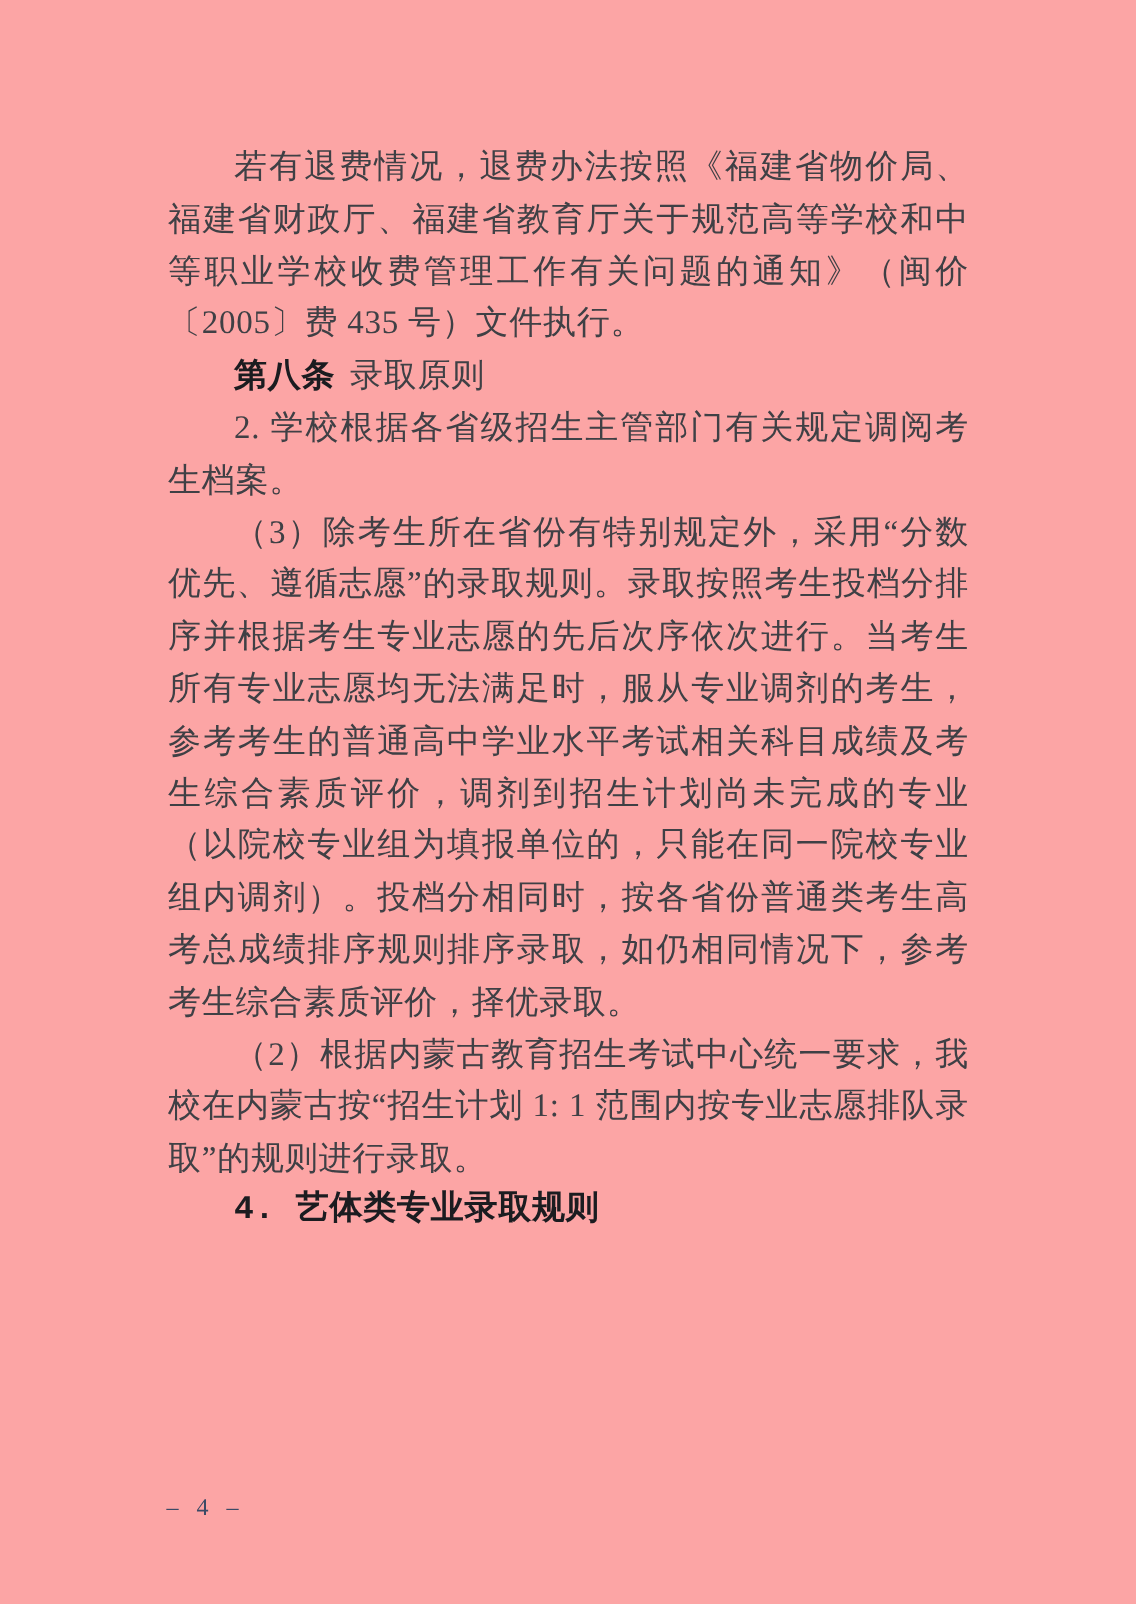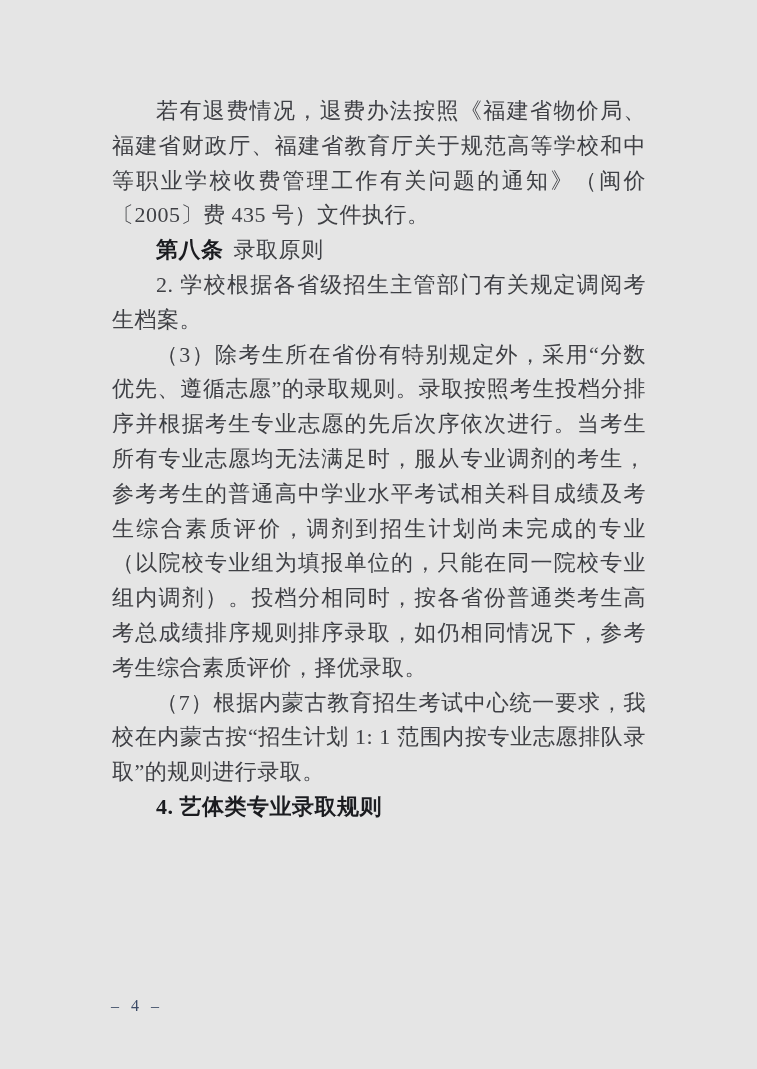--- a/index.html
+++ b/index.html
@@ -4,21 +4,21 @@
 <style>
   html, body {
     margin: 0;
     padding: 0;
     background: #ffffff;
   }
   .page {
     position: relative;
     width: 757px;
     height: 1069px;
-    background: #e5e5e5;
+    background: #fca5a5;
     overflow: hidden;
     font-family: "Liberation Serif", "DejaVu Serif", serif;
   }
   .content {
     position: absolute;
     left: 112px;
     top: 94px;
     width: 534px;
     font-size: 22px;
     line-height: 34.8px;
@@ -37,20 +37,21 @@
     font-weight: bold;
     color: #1b1c20;
     margin-top: 11px;
   }
   .article-heading .article-title {
     margin-left: 0.45em;
   }
   .bold-para {
     font-weight: bold;
     color: #1b1c20;
+    font-family: Liberation Mono, monospace;
   }
   .footer {
     position: absolute;
     left: 111px;
     top: 996px;
     font-size: 16px;
     line-height: 20px;
     color: #3b4a66;
     letter-spacing: 4px;
     font-family: "Liberation Serif", "DejaVu Serif", serif;
@@ -66,21 +67,21 @@
     <p>若有退费情况，退费办法按照《福建省物价局、福建省财政厅、福建省教育厅关于规范高等学校和中等职业学校收费管理工作有关问题的通知》（闽价〔2005〕费 435 号）文件执行。</p>
 
     <p class="article-heading"><span class="article-no">第八条</span><span class="article-title">录取原则</span></p>
 
 
     <p>2. 学校根据各省级招生主管部门有关规定调阅考生档案。</p>
 
 
     <p>（3）除考生所在省份有特别规定外，采用“分数优先、遵循志愿”的录取规则。录取按照考生投档分排序并根据考生专业志愿的先后次序依次进行。当考生所有专业志愿均无法满足时，服从专业调剂的考生，参考考生的普通高中学业水平考试相关科目成绩及考生综合素质评价，调剂到招生计划尚未完成的专业（以院校专业组为填报单位的，只能在同一院校专业组内调剂）。投档分相同时，按各省份普通类考生高考总成绩排序规则排序录取，如仍相同情况下，参考考生综合素质评价，择优录取。</p>
 
-    <p>（7）根据内蒙古教育招生考试中心统一要求，我校在内蒙古按“招生计划 1: 1 范围内按专业志愿排队录取”的规则进行录取。</p>
+    <p>（2）根据内蒙古教育招生考试中心统一要求，我校在内蒙古按“招生计划 1: 1 范围内按专业志愿排队录取”的规则进行录取。</p>
 
     <p class="bold-para">4. 艺体类专业录取规则</p>
 
   </div>
 
   <div class="footer">
     <span>– 4 –</span>
   </div>
 
 </div>

